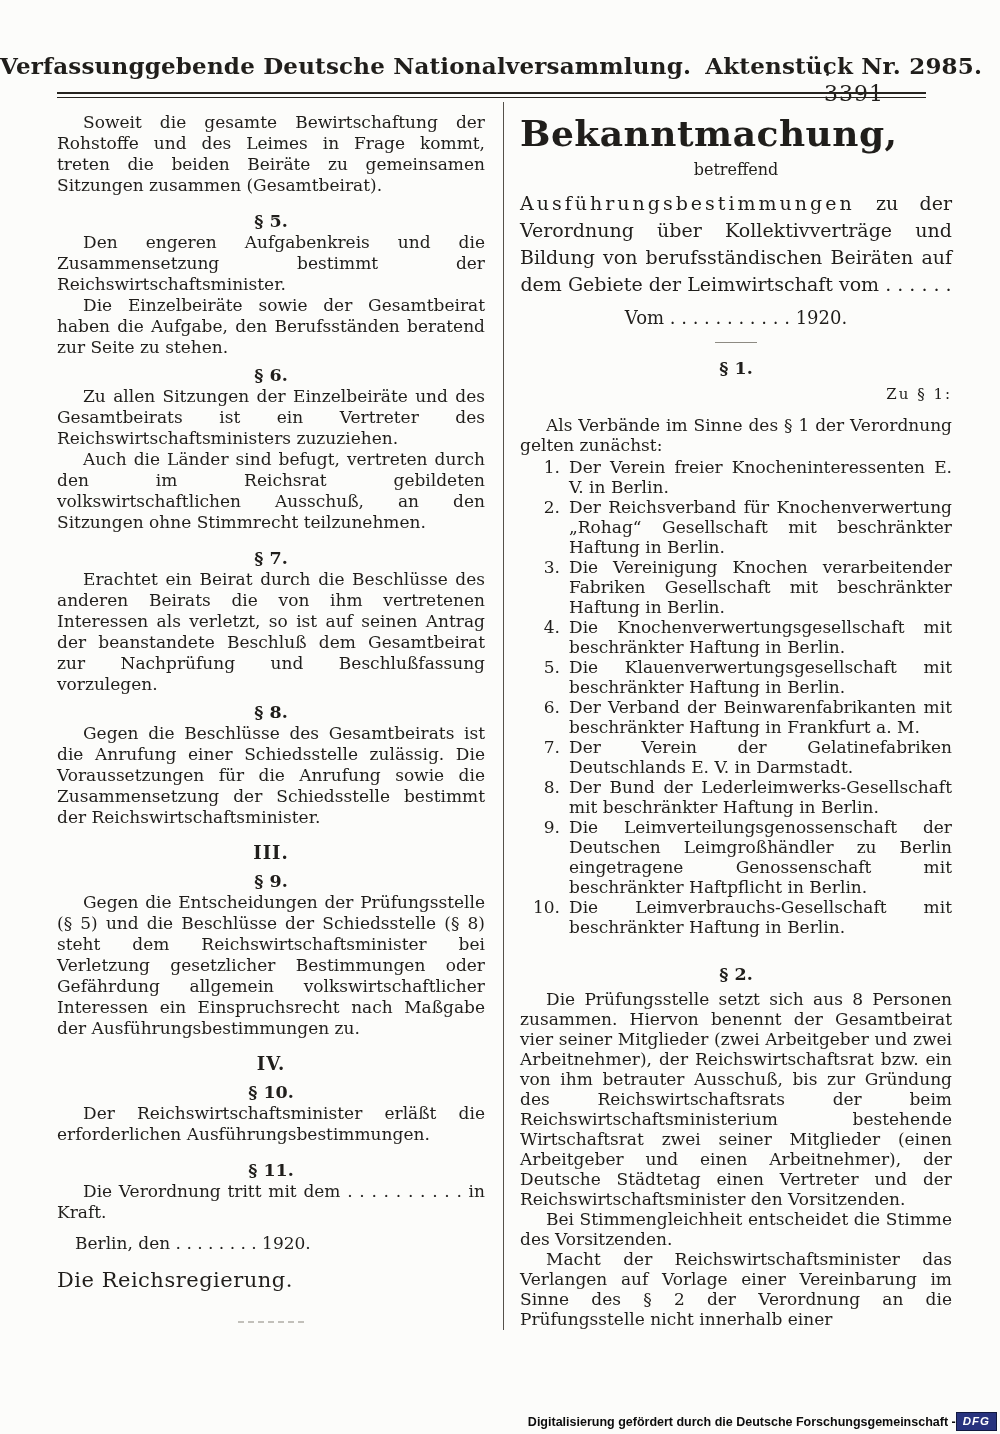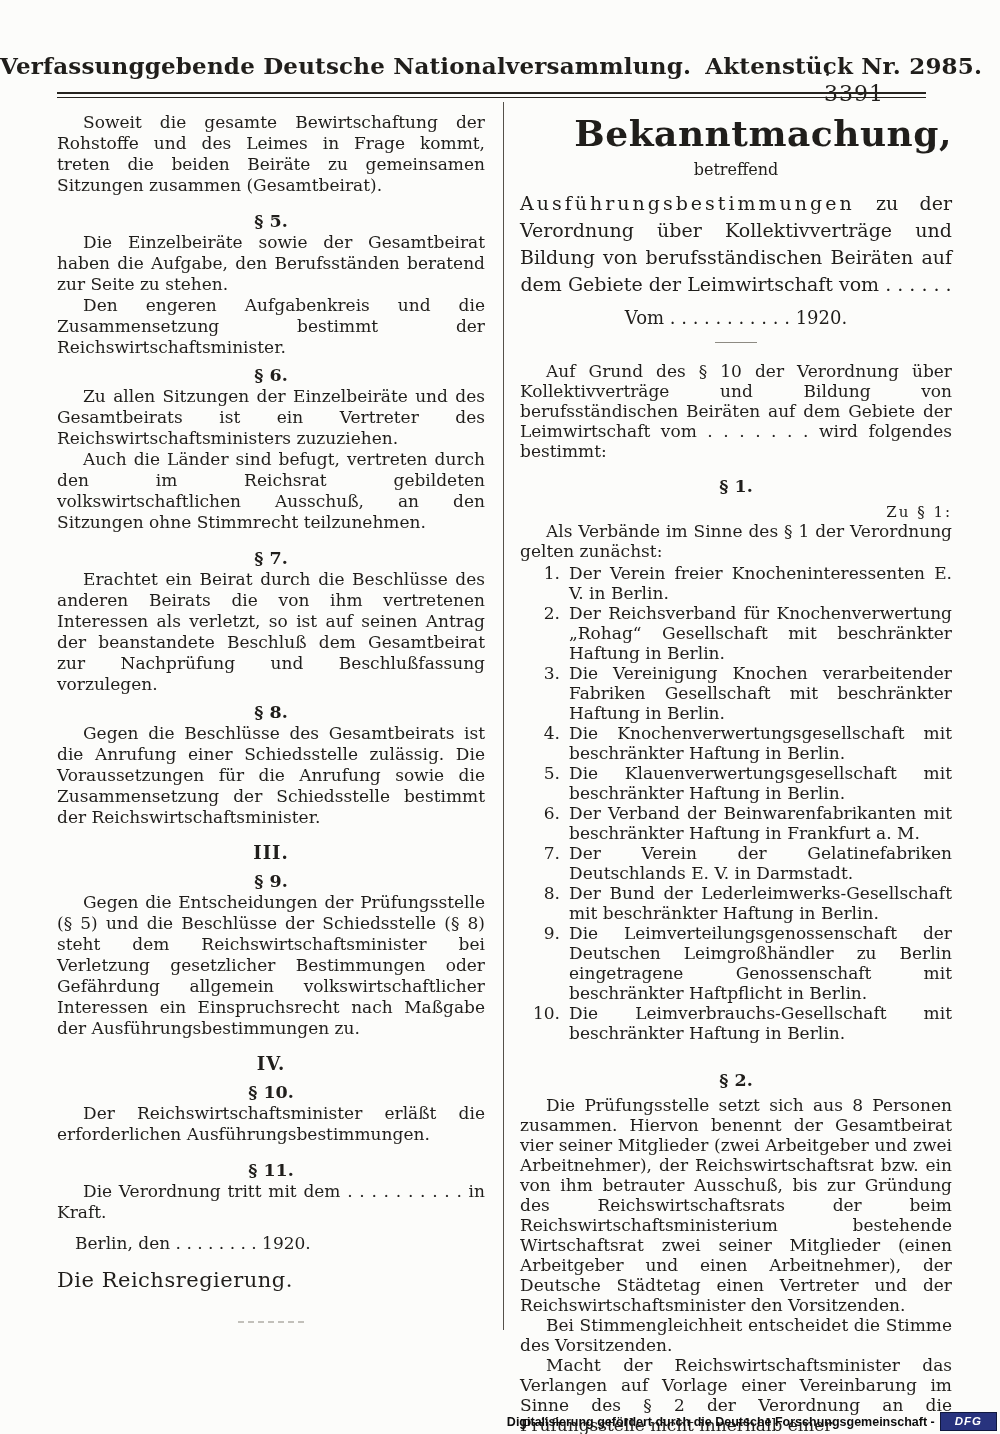--- a/index.html
+++ b/index.html
@@ -43,21 +43,21 @@
   }
   .dateline { margin:10px 0 0 0; text-indent:18px; }
   .signature {
     margin:16px 0 0 0; text-align:left; font-size:21px; letter-spacing:0.5px;
   }
   .end-squiggle {
     width:66px; margin:30px auto 0; border-top:2px dashed #c2c0ba; height:0;
   }
   
   .proc-title {
-    margin:8px 0 0 0; text-align:right; font-weight:bold; font-size:36px;
+    margin:8px 0 0 0; text-align:left; font-weight:bold; font-size:36px;
     line-height:42px; letter-spacing:0.5px;
   }
   .betreffend { margin:6px 0 0 0; text-align:center; font-size:16px; line-height:20px; }
   .subject {
     margin:10px 0 0 0; font-size:19px; line-height:27px;
     text-align:justify; text-align-last:center; font-weight:500;
   }
   .subject .spaced { letter-spacing:3px; }
   .vom-line { margin:8px 0 0 0; text-align:center; font-size:18px; line-height:24px; }
   .short-dash { width:42px; margin:12px auto 0; border-top:1.5px solid #8d8a82; height:0; }
@@ -73,42 +73,42 @@
   
   .mt-lg { margin-top:26px; }
   .mt-md { margin-top:14px; }
   
   .footer {
     position:absolute; right:3px; bottom:3px; display:flex; align-items:center;
     font-family:"Liberation Sans", sans-serif; font-size:12.5px; font-weight:bold;
     color:#0d0d0d;
   }
   .dfg-box {
-    margin-left:5px; padding:2px 14px 3px; color:#ffffff; font-size:11.5px;
+    padding:2px 6px 3px; color:#ffffff; font-size:11.5px;
     font-style:italic; font-weight:bold; letter-spacing:1px;
     border:1px solid #11183f;
   }
 </style>
 </head>
 <body>
 
 <div class="page">
 
   <div class="masthead">
     <span>Verfassunggebende Deutsche Nationalversammlung.</span><span class="doc-label">Aktenstück Nr. 2985.</span>
   </div>
   <div class="folio">. 3391</div>
   <div class="rule-double"></div>
   <div class="col-divider"></div>
 
   <div class="col col-left">
     <p class="para">Soweit die gesamte Bewirtschaftung der Rohstoffe und des Leimes in Frage kommt, treten die beiden Beiräte zu gemeinsamen Sitzungen zusammen (Gesamtbeirat).</p>
     <p class="sec-head mt-md">§ 5.</p>
+    <p class="para">Den engeren Aufgabenkreis und die Zusammensetzung bestimmt der Reichswirtschaftsminister.</p>
     <p class="para">Die Einzelbeiräte sowie der Gesamtbeirat haben die Aufgabe, den Berufsständen beratend zur Seite zu stehen.</p>
-    <p class="para">Den engeren Aufgabenkreis und die Zusammensetzung bestimmt der Reichswirtschaftsminister.</p>
     <p class="sec-head">§ 6.</p>
     <p class="para">Zu allen Sitzungen der Einzelbeiräte und des Gesamtbeirats ist ein Vertreter des Reichswirtschaftsministers zuzuziehen.</p>
     <p class="para">Auch die Länder sind befugt, vertreten durch den im Reichsrat gebildeten volkswirtschaftlichen Ausschuß, an den Sitzungen ohne Stimmrecht teilzunehmen.</p>
     <p class="sec-head mt-md">§ 7.</p>
     <p class="para">Erachtet ein Beirat durch die Beschlüsse des anderen Beirats die von ihm vertretenen Interessen als verletzt, so ist auf seinen Antrag der beanstandete Beschluß dem Gesamtbeirat zur Nachprüfung und Beschlußfassung vorzulegen.</p>
     <p class="sec-head">§ 8.</p>
     <p class="para">Gegen die Beschlüsse des Gesamtbeirats ist die Anrufung einer Schiedsstelle zulässig.  Die Voraussetzungen für die Anrufung sowie die Zusammensetzung der Schiedsstelle bestimmt der Reichswirtschaftsminister.</p>
     <p class="roman-head mt-md">III.</p>
     <p class="sec-head">§ 9.</p>
     <p class="para">Gegen die Entscheidungen der Prüfungsstelle (§ 5) und die Beschlüsse der Schiedsstelle (§ 8) steht dem Reichswirtschaftsminister bei Verletzung gesetzlicher Bestimmungen oder Gefährdung allgemein volkswirtschaftlicher Interessen ein Einspruchsrecht nach Maßgabe der Ausführungsbestimmungen zu.</p>
@@ -121,24 +121,23 @@
     <p class="signature">Die Reichsregierung.</p>
     <div class="end-squiggle"></div>
   </div>
 
   <div class="col col-right">
     <p class="proc-title">Bekanntmachung,</p>
     <p class="betreffend">betreffend</p>
     <p class="subject"><span class="spaced">Ausführungsbestimmungen</span><span> zu der Verordnung über Kollektivverträge und Bildung von berufsständischen Beiräten auf dem Gebiete der Leimwirtschaft vom . . . . . .</span></p>
     <p class="vom-line">Vom . . . . . . . . . . . 1920.</p>
     <div class="short-dash"></div>
-    <p class="para intro">Auf Grund des § 10 der Verordnung über Kollektivverträge und Bildung von berufsständischen Beiräten auf dem Gebiete der Leimwirtschaft vom . . . . . . . wird folgendes bestimmt:</p>
     <p class="sec-head mt-md">§ 1.</p>
     <p class="zu-head">Zu § 1:</p>
-    <p class="para" style="margin-top:0;">Als Verbände im Sinne des § 1 der Verordnung gelten zunächst:</p>
+    <p class="para" style="margin-top:12px;">Als Verbände im Sinne des § 1 der Verordnung gelten zunächst:</p>
 
     <div class="list">
       <div class="li">
           <span class="num">1.</span>
           <span class="txt">Der Verein freier Knocheninteressenten E. V. in Berlin.</span>
         </div>
       <div class="li">
           <span class="num">2.</span>
           <span class="txt">Der Reichsverband für Knochenverwertung „Rohag“ Gesellschaft mit beschränkter Haftung in Berlin.</span>
         </div>

